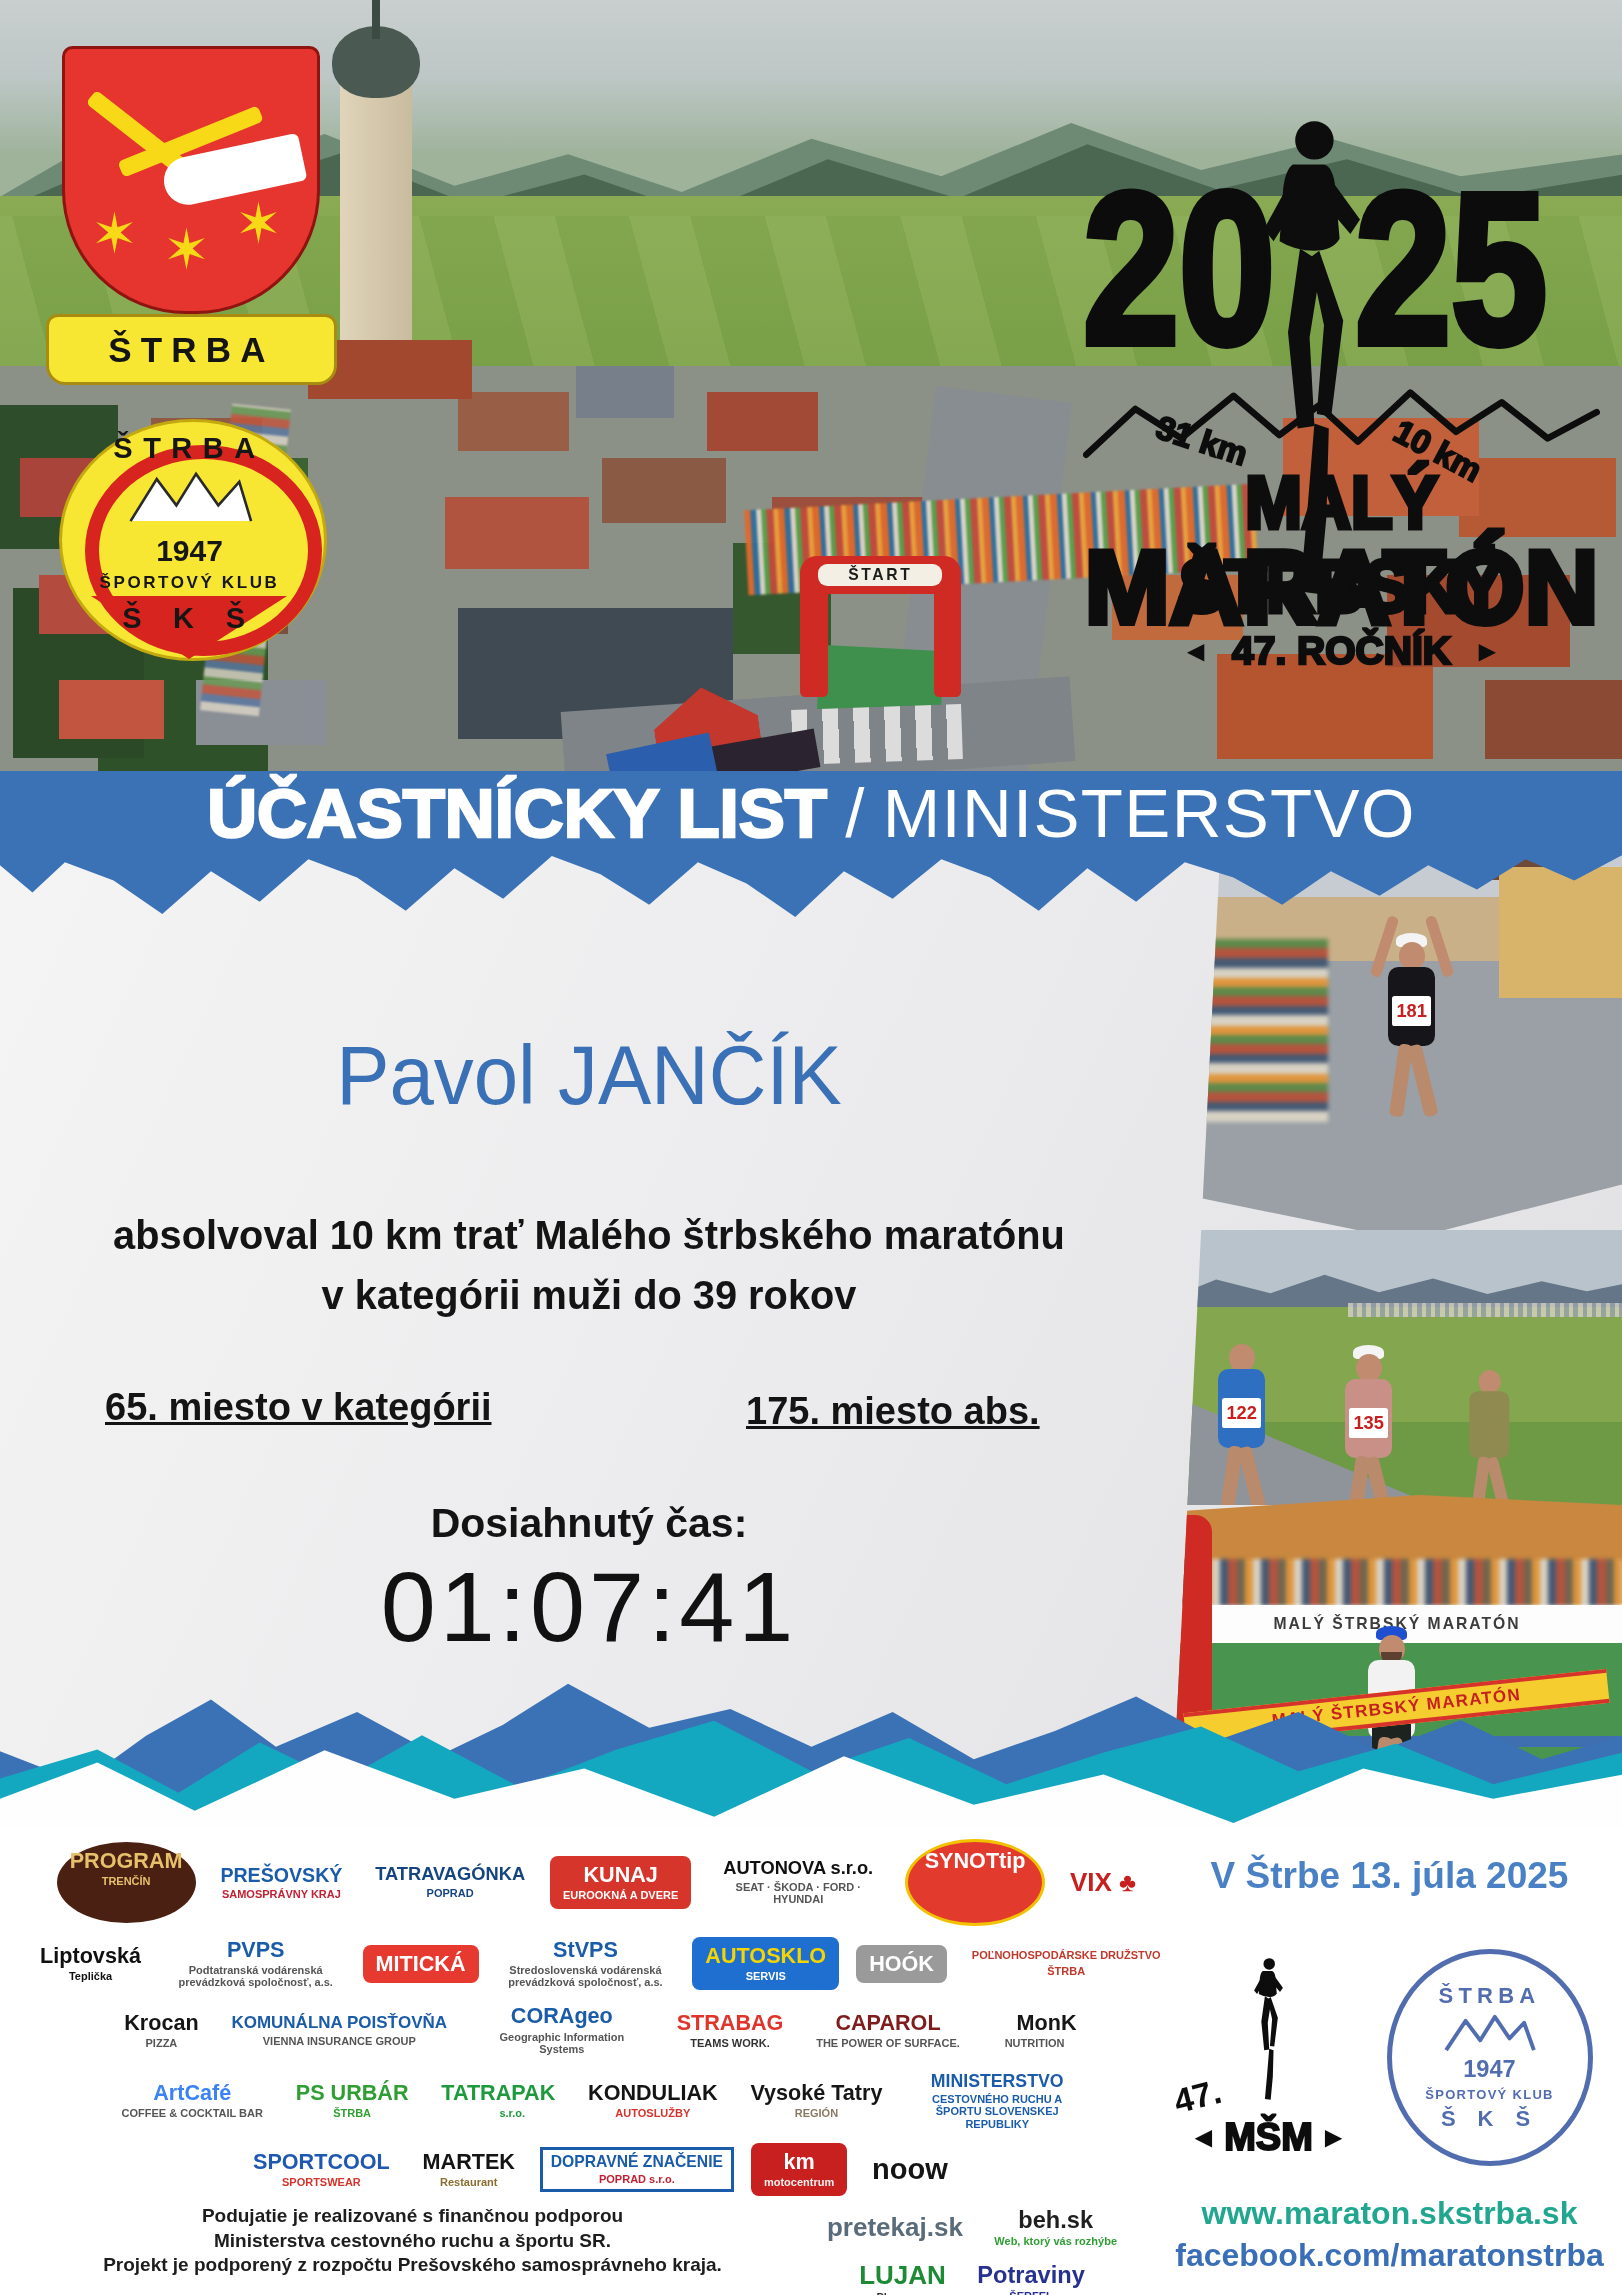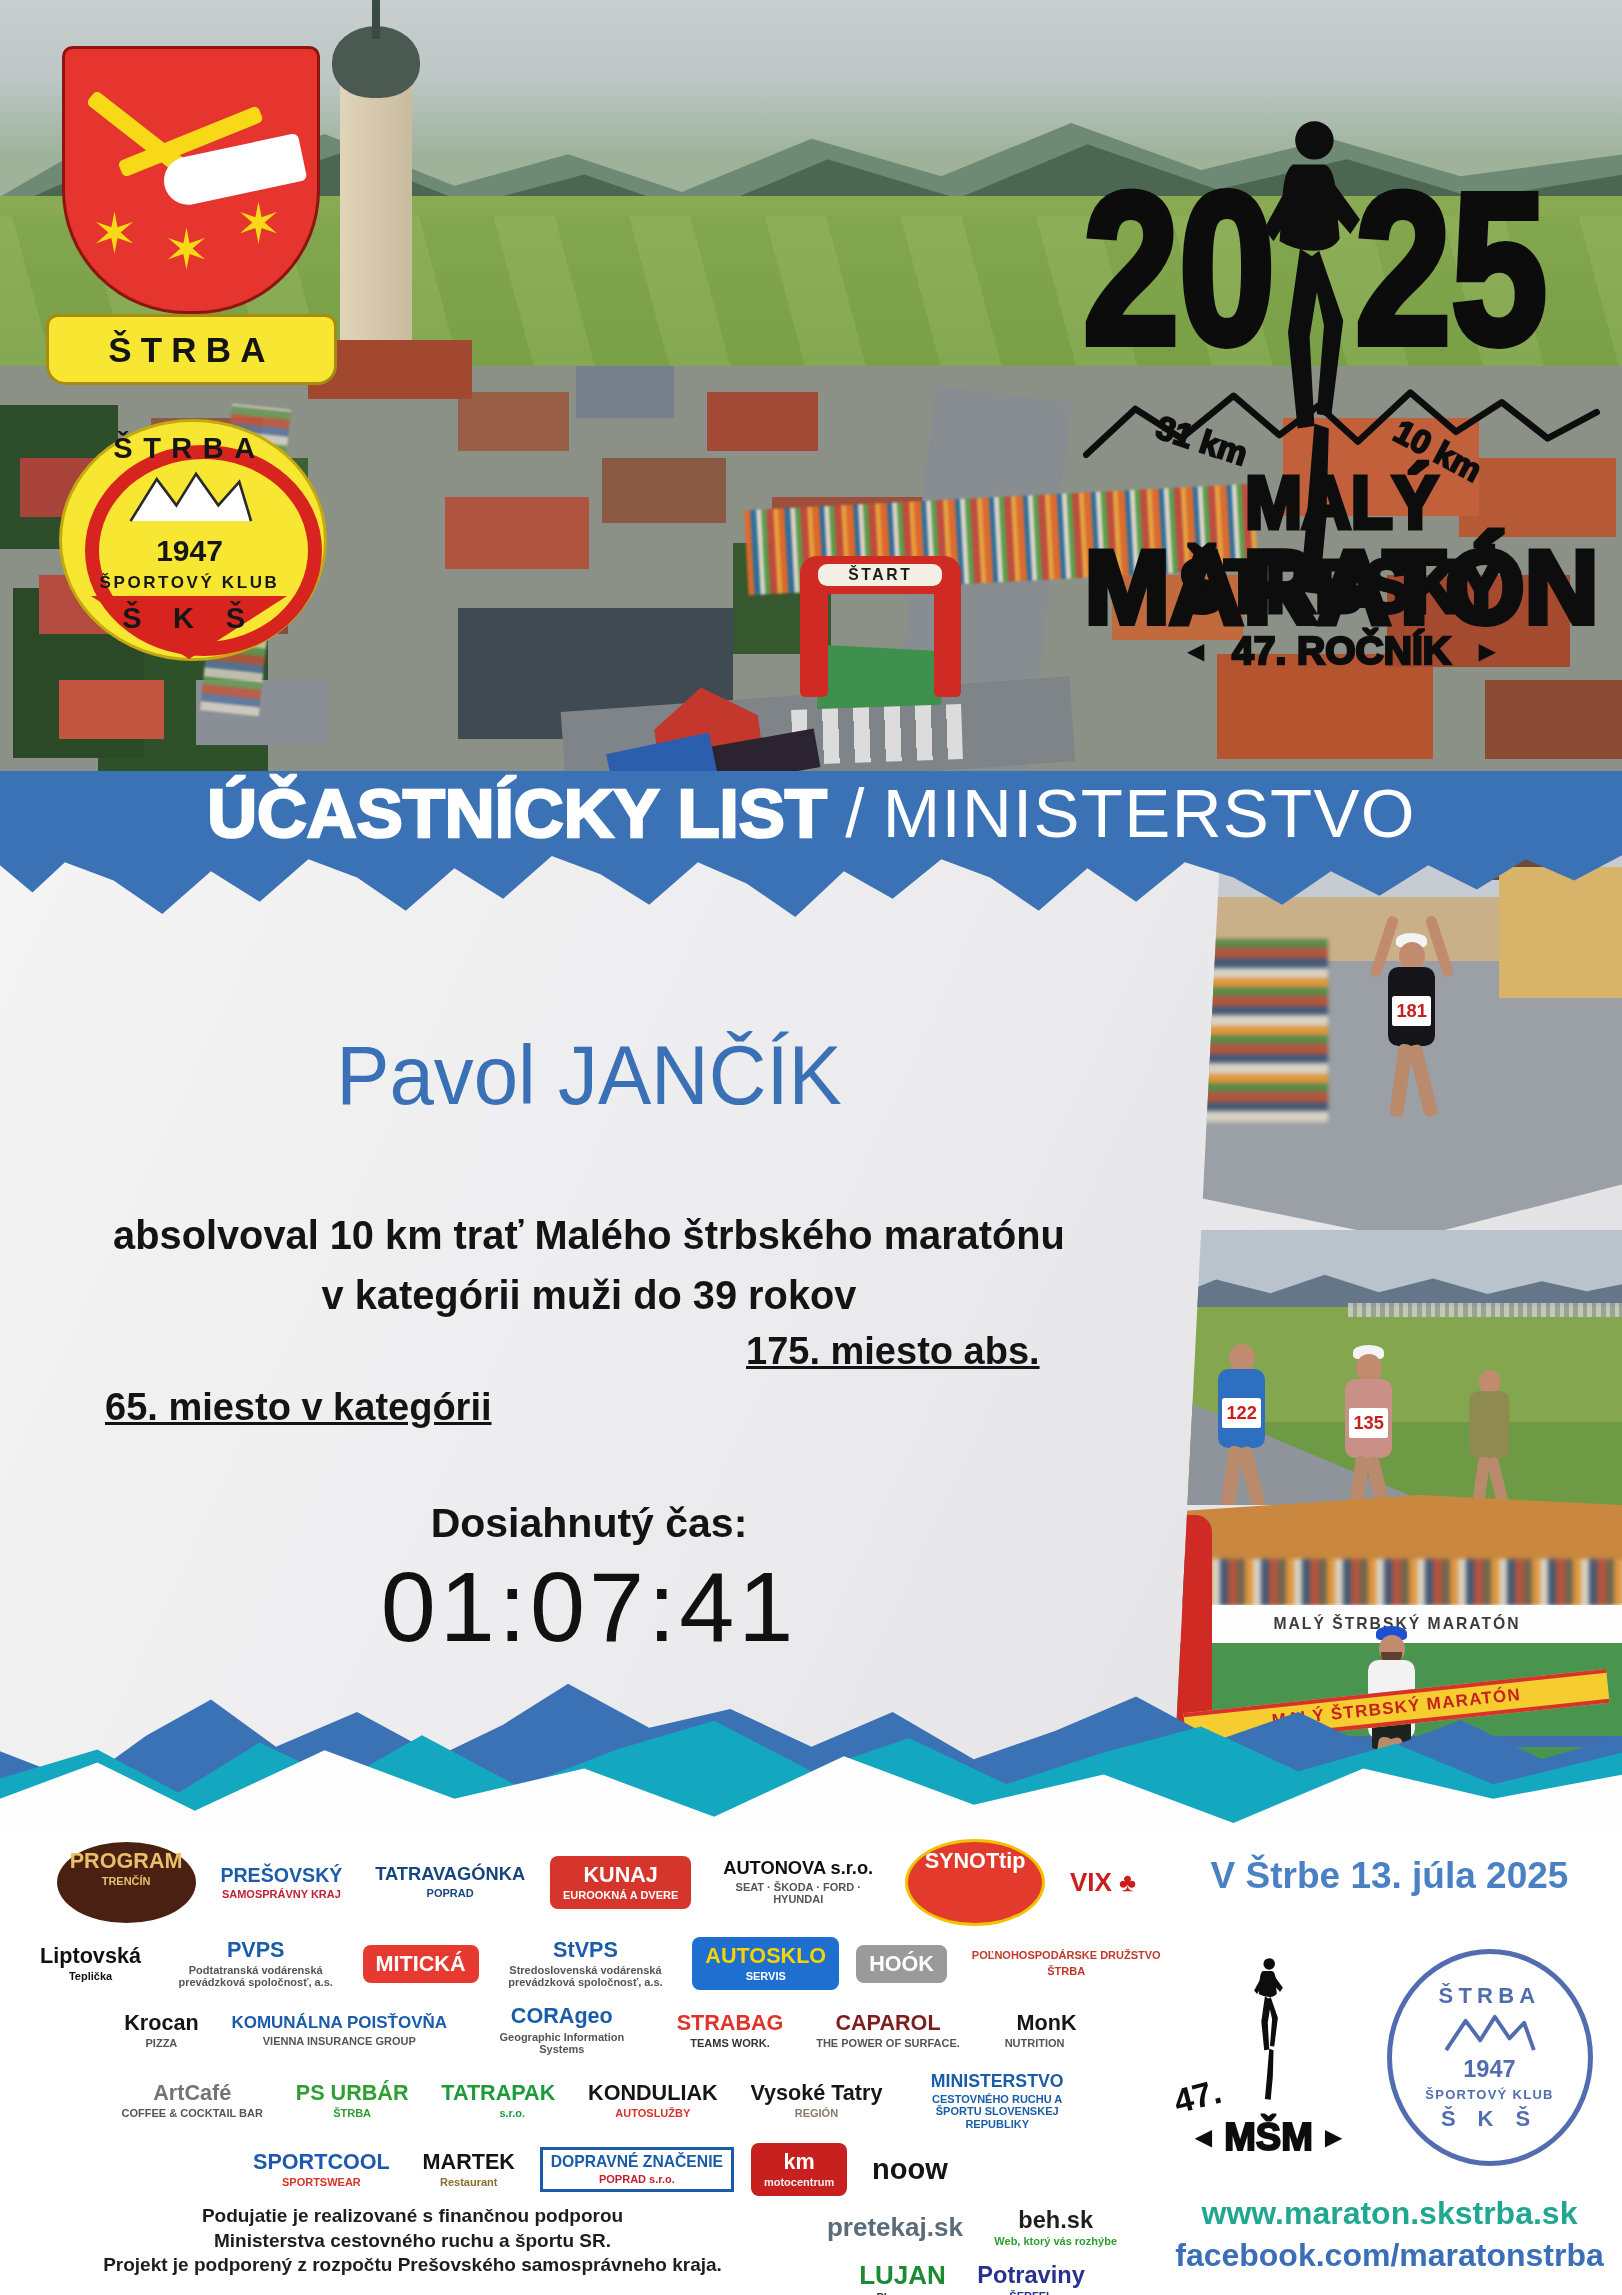--- a/index.html
+++ b/index.html
@@ -101,21 +101,21 @@
   
   .cert-bg{top:844px;left:0;width:1623px;height:988px;z-index:2;
       background:linear-gradient(115deg,#f4f4f4 0%,#ececee 45%,#e0e0e2 100%);}
   .cert-name{top:1027px;left:0;width:1178px;text-align:center;z-index:4;color:#3a70b5;
       font-size:84px;font-weight:500;transform:scaleX(.95);}
   .cert-line{left:0;width:1178px;text-align:center;z-index:4;color:#141414;font-size:41px;font-weight:600;transform:scaleX(.97);}
   .cert-l1{top:1212px;}
   .cert-l2{top:1272px;}
   .place{z-index:4;color:#141414;font-size:38px;font-weight:600;text-decoration:underline;}
   .place-cat{top:1386px;left:105px;}
-  .place-abs{top:1330px;left:746px;}
+  .place-abs{top:1390px;left:746px;}
   .time-label{top:1500px;left:0;width:1178px;text-align:center;z-index:4;color:#141414;font-size:41px;font-weight:600;}
   .time-value{top:1550px;left:0;width:1178px;text-align:center;z-index:4;color:#111;font-size:99px;font-weight:500;letter-spacing:3.9px;}
 
   
   .photo-stack{top:841px;left:1171px;width:452px;height:991px;z-index:3;
       clip-path:polygon(11% 0,100% 0,100% 100%,0 100%);}
   .photo{position:absolute;left:0;width:452px;overflow:hidden;}
   .photo1{top:0;height:399px;background:linear-gradient(#c6ccd2 0 14%,#c9b089 14% 30%,#9aa0a5 30% 100%);
       clip-path:polygon(0 0,100% 0,100% 86%,52% 100%,0 88%);}
   .p1-house{position:absolute;top:26px;right:0;width:124px;height:131px;background:#d8b36a;}
@@ -447,21 +447,21 @@
       </div>
       <div class="chip">
         <span class="lab" style="color: #7f1d1d;">CAPAROL</span>
         <span class="sub">THE POWER OF SURFACE.</span>
       </div>
       <div class="chip">
         <span class="lab" style="color: rgb(22, 22, 22); padding-left: 24px;">MonK</span>
         <span class="sub">NUTRITION</span>
       </div>
       <div class="chip">
-        <span class="lab" style="color: #737373;">ArtCafé</span>
+        <span class="lab" style="color: #3b82f6;">ArtCafé</span>
         <span class="sub">COFFEE &amp; COCKTAIL BAR</span>
       </div>
       <div class="chip">
         <span class="lab" style="color: rgb(47, 158, 51);">PS URBÁR</span>
         <span class="sub" style="color: rgb(47, 158, 51);">ŠTRBA</span>
       </div>
       <div class="chip">
         <span class="lab" style="color: rgb(29, 154, 60);">TATRAPAK</span>
         <span class="sub" style="color: rgb(29, 154, 60); margin-left: 28px;">s.r.o.</span>
       </div>

